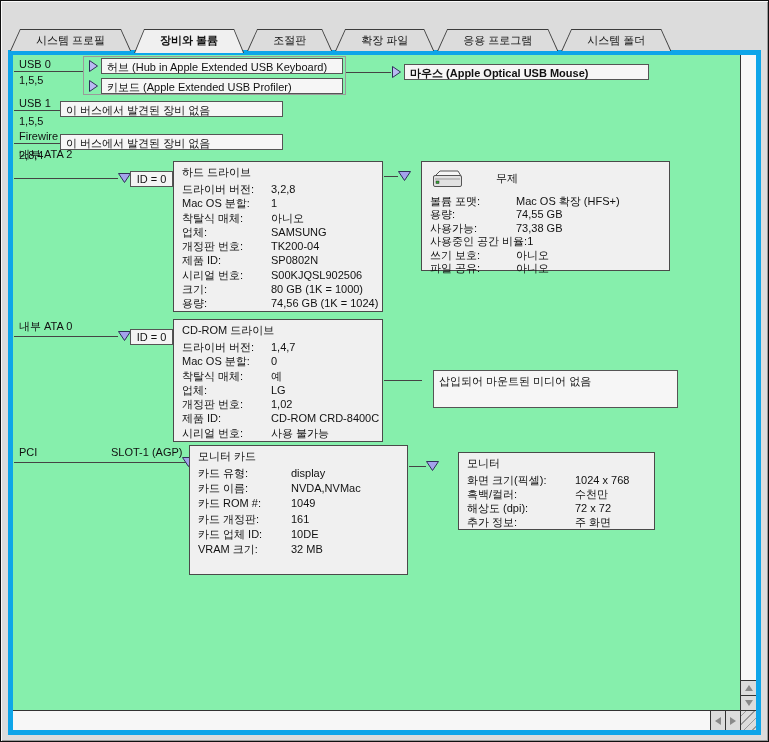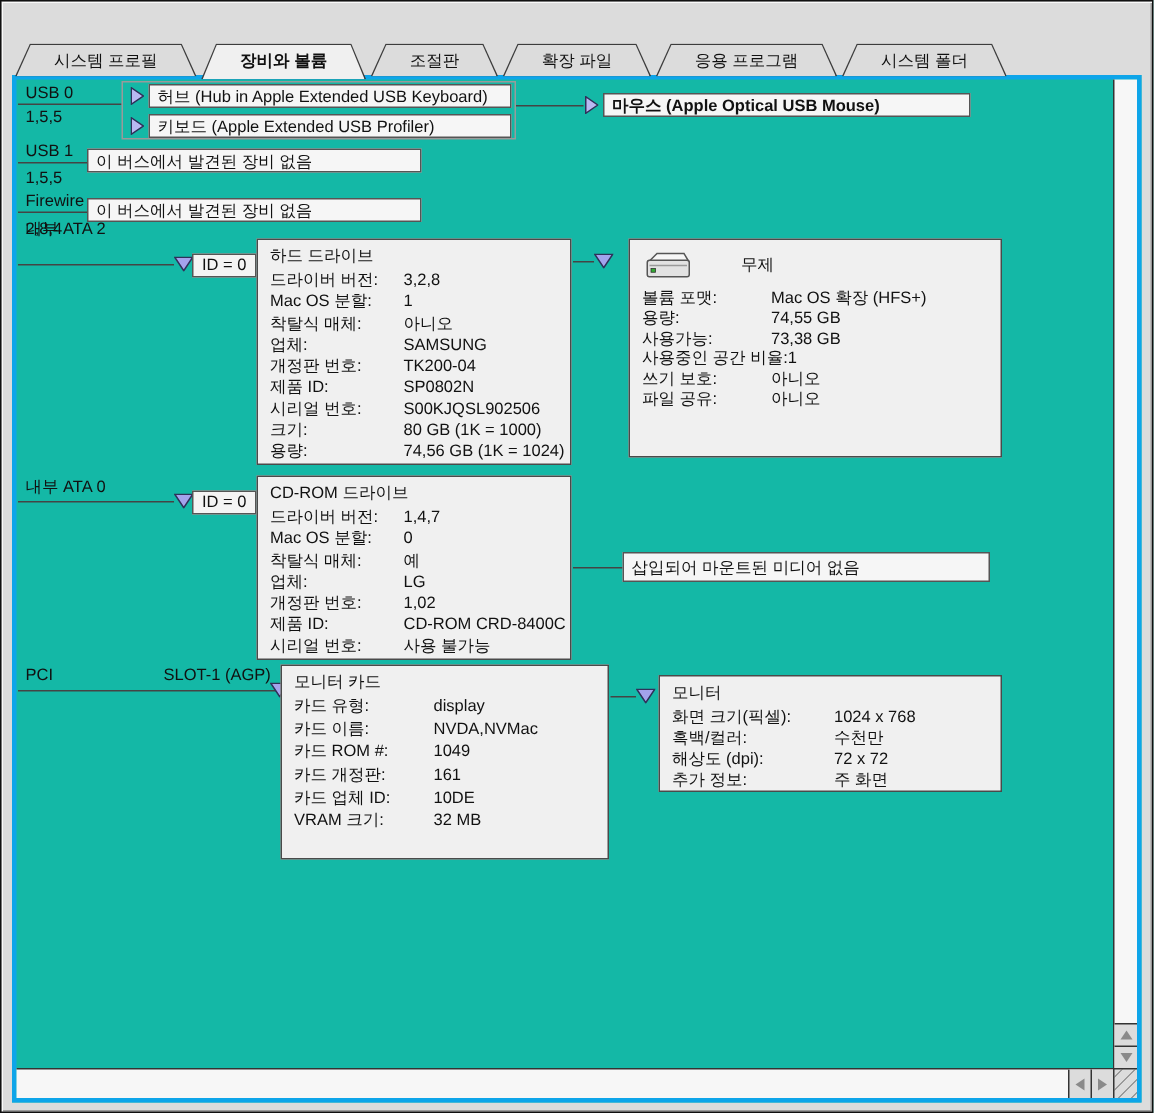--- a/index.html
+++ b/index.html
@@ -28,21 +28,21 @@
   .tabs{position:absolute;left:9px;top:28px;height:22px;display:flex;gap:3px;z-index:4;}
   .tab{position:relative;height:22px;cursor:default;}
   .tab .shape{position:absolute;inset:0;clip-path:polygon(10px 0,calc(100% - 10px) 0,100% 100%,0 100%);background:#3c3c3c;}
   .tab .shape-in{position:absolute;left:1px;right:1px;top:1px;bottom:0;
     clip-path:polygon(9.4px 0,calc(100% - 9.4px) 0,100% 100%,0 100%);background:#dcdcdc;}
   .tab .tlabel{position:relative;display:block;padding:4px 26px 0;font-size:11px;white-space:nowrap;}
   .tab.active{height:24px;z-index:5;}
   .tab.active .shape-in{background:#f0f0f0;}
   .tab.active .tlabel{font-weight:bold;}
   
-  .frame{position:absolute;left:7px;right:7px;top:49px;bottom:6px;border:3px solid #0ea5e9;background:#14b8a6;}
+  .frame{position:absolute;left:7px;right:7px;top:49px;bottom:6px;border:5px solid #0ea5e9;background:#86efac;}
   .content{position:absolute;left:0;top:0;right:16px;bottom:20px;overflow:hidden;font-size:11px;}
   .vscroll{position:absolute;top:0;right:0;bottom:20px;width:16px;border-left:1px solid #333;background:#f7f7f7;}
   .hscroll{position:absolute;left:0;right:16px;bottom:0;height:20px;border-top:1px solid #333;background:#f7f7f7;}
   .sbtn{position:absolute;background:#dcdcdc;display:flex;align-items:center;justify-content:center;}
   .sbtn.v{left:0;right:0;height:15px;border-top:1px solid #333;}
   .sbtn.h{top:0;bottom:0;width:15px;border-left:1px solid #333;}
   .growbox{position:absolute;right:0;bottom:0;width:16px;height:20px;border-left:1px solid #333;border-top:1px solid #333;
     background:#dcdcdc repeating-linear-gradient(135deg,transparent 0 3px,#9a9a9a 3px 4px,transparent 4px 6px);}
   .tri{width:0;height:0;}
   .tri-up{border-left:4px solid transparent;border-right:4px solid transparent;border-bottom:6px solid #8a8a8a;}
@@ -206,21 +206,21 @@
         </div>
       </div>
 
       <div class="hline" style="left:371px;top:121px;width:14px;"></div>
       <span class="abs disc" style="left:385px;top:116px;">
         <svg width="13" height="10">
             <path d="M0.5 0.5 H12.5 L6.5 9.5 Z" fill="#a3a3ec" stroke="#30305a"></path>
           </svg>
       </span>
 
-      <div class="panel" style="left:408px;top:106px;width:249px;height:146px;">
+      <div class="panel" style="left:408px;top:106px;width:249px;height:110px;">
         <div class="vol-head">
           <span class="disc">
             <svg width="34" height="22" viewBox="0 0 34 22">
               <path d="M5 7 L10 2 H28 L31 7 Z" fill="#f6f6f6" stroke="#555"></path>
               <rect x="3.5" y="6.5" width="28" height="11" rx="1.5" fill="#e2e2e2" stroke="#555"></rect>
               <line x1="5" y1="10" x2="30" y2="10" stroke="#9a9a9a"></line>
               <rect x="6" y="12" width="3" height="2.5" fill="#33aa33" stroke="#2a2a2a" stroke-width="0.5"></rect>
             </svg>
           </span>
           <span class="vol-title">무제</span>
@@ -290,21 +290,21 @@
               <span class="val">CD-ROM CRD-8400C</span>
             </div>
           <div class="prow">
               <span class="lbl">시리얼 번호:</span>
               <span class="val">사용 불가능</span>
             </div>
         </div>
       </div>
 
       <div class="hline" style="left:371px;top:325px;width:38px;"></div>
-      <div class="devbox" style="left:404px;top:315px;width:245px;height:20px;line-height:18px;">삽입되어 마운트된 미디어 없음</div>
+      <div class="devbox" style="left:420px;top:315px;width:245px;height:38px;line-height:18px;">삽입되어 마운트된 미디어 없음</div>
 
       <div class="abs buslabel" style="left:6px;top:391px;">PCI</div>
       <div class="abs buslabel" style="left:82px;top:391px;margin-left:16px;">SLOT-1 (AGP)</div>
       <div class="hline" style="left:1px;top:407px;width:176px;"></div>
       <span class="abs disc" style="left:169px;top:402px;">
         <svg width="13" height="10">
             <path d="M0.5 0.5 H12.5 L6.5 9.5 Z" fill="#a3a3ec" stroke="#30305a"></path>
           </svg>
       </span>
 
@@ -338,21 +338,21 @@
         </div>
       </div>
 
       <div class="hline" style="left:396px;top:411px;width:17px;"></div>
       <span class="abs disc" style="left:413px;top:406px;">
         <svg width="13" height="10">
             <path d="M0.5 0.5 H12.5 L6.5 9.5 Z" fill="#a3a3ec" stroke="#30305a"></path>
           </svg>
       </span>
 
-      <div class="panel" style="left:428px;top:397px;width:229px;height:78px;">
+      <div class="panel" style="left:445px;top:397px;width:197px;height:78px;">
         <div class="ptitle">모니터</div>
         <div class="rows-mon">
           <div class="prow">
               <span class="lbl">화면 크기(픽셀):</span>
               <span class="val">1024 x 768</span>
             </div>
           <div class="prow">
               <span class="lbl">흑백/컬러:</span>
               <span class="val">수천만</span>
             </div>

